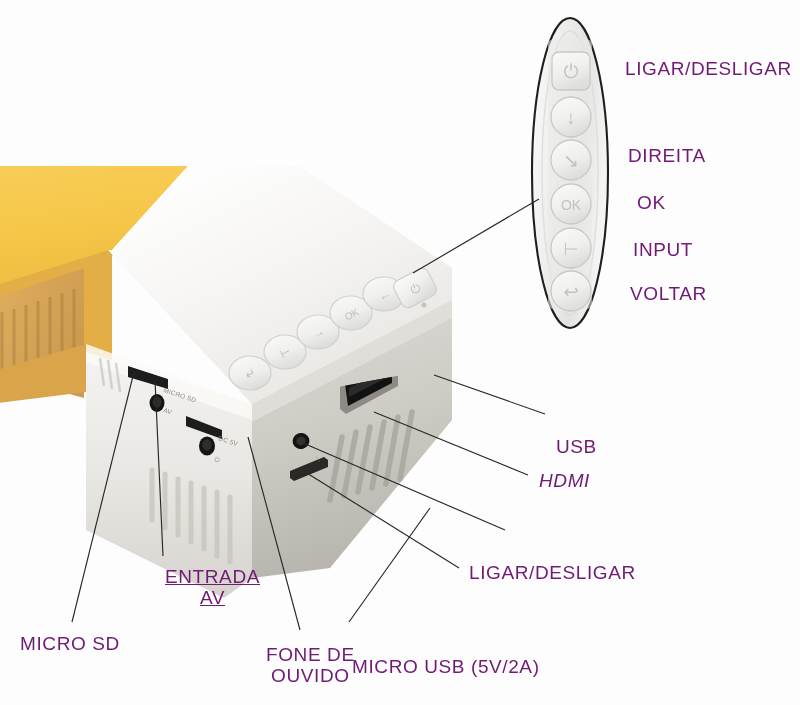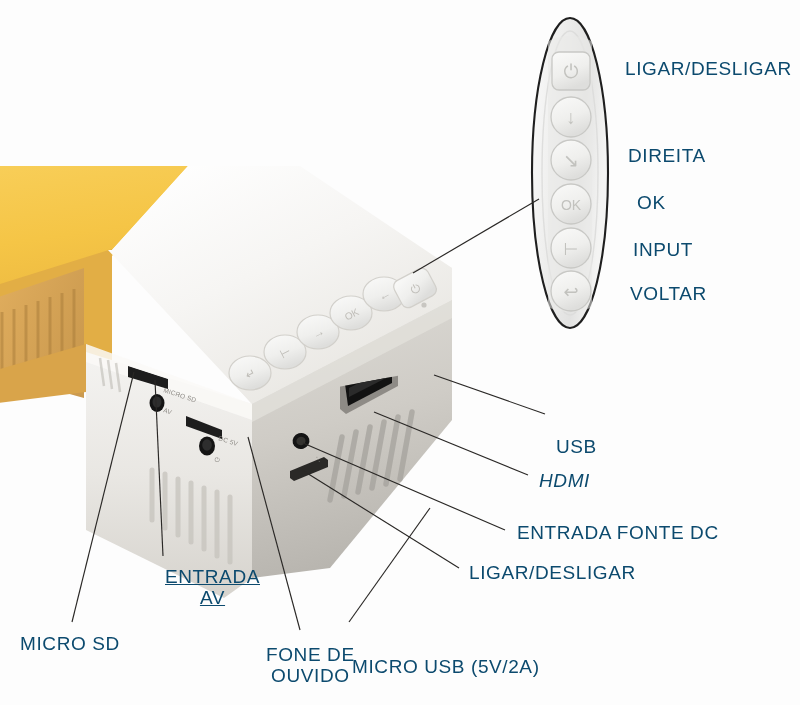--- a/index.html
+++ b/index.html
@@ -7,21 +7,21 @@
     width:800px;height:705px;
     background:#fdfdfd;
     font-family:"Liberation Sans", sans-serif;
     overflow:hidden;
     position:relative;
   }
   #stage{position:absolute;inset:0;width:800px;height:705px;}
   .layer{position:absolute;left:0;top:0;width:800px;height:705px;}
   .callout{
     position:absolute;
-    color:#0c4a6e;
+    color:#701a75;
     font-size:19px;
     letter-spacing:.6px;
     white-space:pre;
     line-height:21px;
     font-weight:400;
   }
   .callout.ctr{text-align:center;}
   svg{display:block;}
   text{font-family:"Liberation Sans", sans-serif;}
 </style>
@@ -265,21 +265,20 @@
   </svg>
 
   <div class="layer" id="labels">
       <div class="callout" style="left: 625px; top: 58px;">LIGAR/DESLIGAR</div>
       <div class="callout" style="left: 628px; top: 145px;">DIREITA</div>
       <div class="callout" style="left: 637px; top: 192px;">OK</div>
       <div class="callout" style="left: 633px; top: 239px;">INPUT</div>
       <div class="callout" style="left: 630px; top: 283px;">VOLTAR</div>
       <div class="callout" style="left: 556px; top: 410px; margin-top: 26px;">USB</div>
       <div class="callout" style="left: 539px; top: 470px; font-style: italic;">HDMI</div>
-      <div class="callout" style="left: 517px; top: 522px;">ENTRADA FONTE DC</div>
       <div class="callout" style="left: 469px; top: 562px;">LIGAR/DESLIGAR</div>
       <div class="callout" style="left: 352px; top: 656px;">MICRO USB (5V/2A)</div>
       <div class="callout ctr" style="left: 266px; top: 644px;">FONE DE
 OUVIDO</div>
       <div class="callout ctr" style="left: 165px; top: 566px; text-decoration: underline;">ENTRADA
 AV</div>
       <div class="callout" style="left: 20px; top: 633px;">MICRO SD</div>
     </div>
 
 </div>

